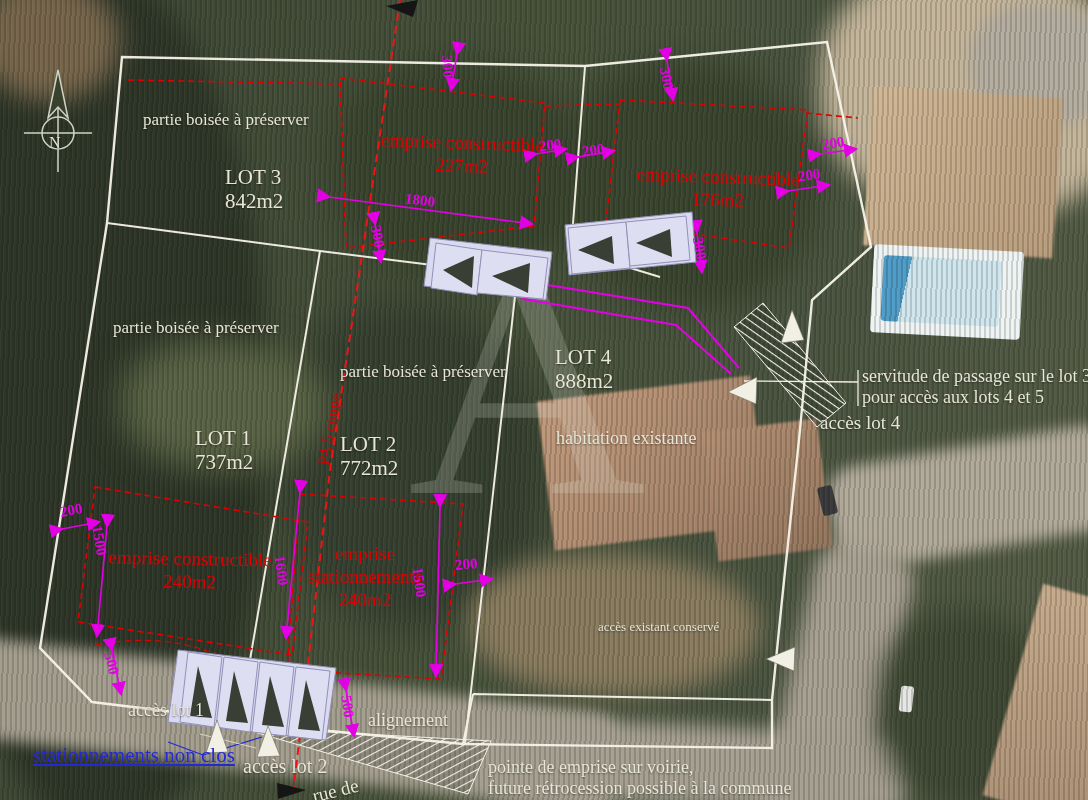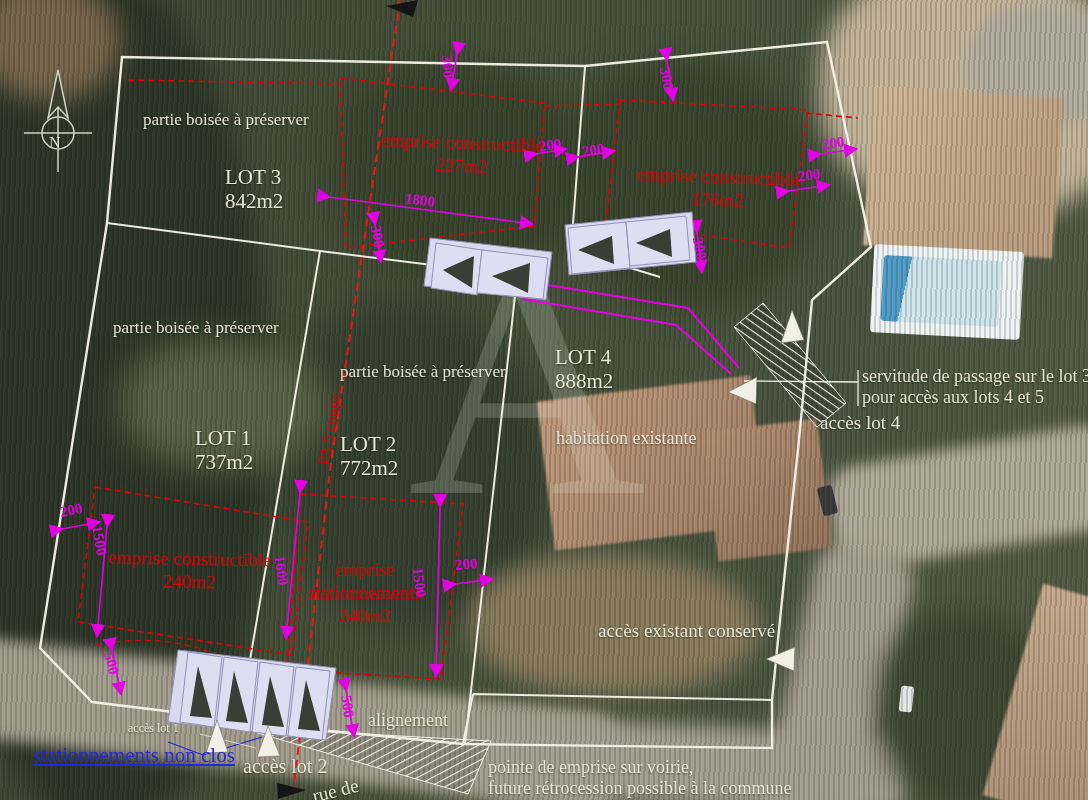--- a/index.html
+++ b/index.html
@@ -192,35 +192,35 @@
     <div>227m2</div>
   </div>
   <div class="lbl red" style="left:628px;top:166px;width:180px;transform:rotate(2deg);">
     <div>emprise constructible</div>
     <div>176m2</div>
   </div>
   <div class="lbl red" style="left:100px;top:548px;width:180px;transform:rotate(1deg);">
     <div>emprise constructible</div>
     <div>240m2</div>
   </div>
-  <div class="lbl red" style="left:305px;top:543px;width:120px;margin-top:16px;">
+  <div class="lbl red" style="left:305px;top:543px;width:120px;">
     <div>emprise</div>
     <div>stationnements</div>
     <div>240m2</div>
   </div>
 
   <div class="lbl" style="left:556px;top:428px;font-size:18px;">habitation existante</div>
 
   <div class="lbl" style="left:862px;top:366px;font-size:18px;">
     <div>servitude de passage sur le lot 3</div>
     <div>pour accès aux lots 4 et 5</div>
   </div>
   <div class="lbl" style="left:820px;top:412px;font-size:19px;">accès lot 4</div>
-  <div class="lbl" style="left:598px;top:620px;font-size:19px;">accès existant conservé</div>
-  <div class="lbl" style="left:128px;top:722px;font-size:12px;text-align:right;">accès lot 1</div>
+  <div class="lbl" style="left:598px;top:620px;font-size:13px;">accès existant conservé</div>
+  <div class="lbl" style="left:128px;top:700px;font-size:18px;text-align:right;">accès lot 1</div>
   <div class="lbl blue" style="left:33px;top:743px;">stationnements non clos</div>
   <div class="lbl" style="left:243px;top:755px;font-size:20px;">accès lot 2</div>
   <div class="lbl" style="left:368px;top:710px;font-size:18px;">alignement</div>
   <div class="lbl" style="left:488px;top:757px;font-size:18px;">
     <div>pointe de emprise sur voirie,</div>
     <div style="padding-left:0;">future rétrocession possible  à la commune</div>
   </div>
   <div class="lbl" style="left:312px;top:780px;font-size:19px;transform:rotate(-14deg);">rue de</div>
 
   <div class="lbl" style="left:280px;top:420px;width:100px;text-align:center;color:#d80000;text-shadow:none;font-size:16px;transform:rotate(-80deg);">PA 5 coupe</div>

